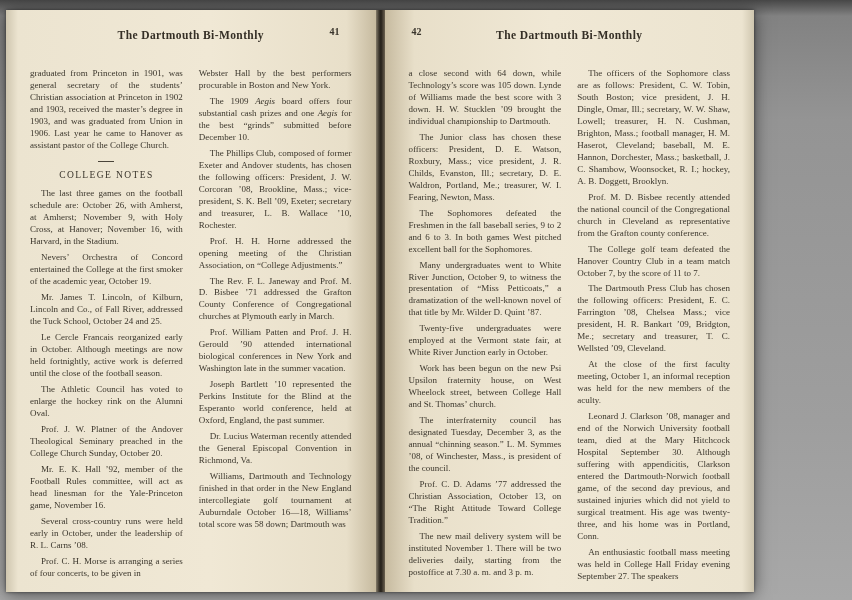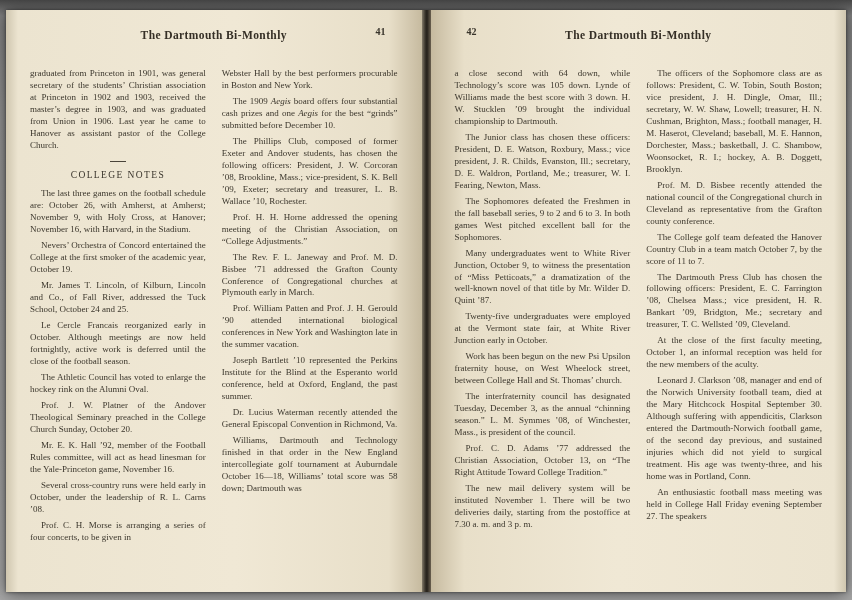--- a/index.html
+++ b/index.html
@@ -2,32 +2,32 @@
 <html lang="en"><head>
 <meta charset="utf-8">
 <style>
   html, body { margin: 0; padding: 0; background: #6e6e6e; }
   .scan {
     width: 852px; height: 600px; position: relative; overflow: hidden;
     background: linear-gradient(180deg, #474747 0px, #828282 16px, #949494 120px, #9e9e9e 420px, #a8a8a8 100%);
     font-family: "Liberation Serif", "DejaVu Serif", serif;
   }
   .spread {
-    position: absolute; left: 6px; top: 10px; width: 840px; height: 582px;
+    position: absolute; left: 6px; top: 10px; width: 748px; height: 582px;
     display: flex; box-shadow: 0 2px 16px rgba(0,0,0,.55), 0 0 3px rgba(0,0,0,.5);
   }
   .page { flex: 1; position: relative; color: #39342b; }
   .page-left  { background: linear-gradient(90deg,  #cfc6af 0px, #ece4d0 12px, #f0e8d5 55%, #e8dfc9 92%, #c6ba9f 100%); }
   .page-right { background: linear-gradient(270deg, #cfc6af 0px, #ece4d0 12px, #f0e8d5 55%, #e8dfc9 92%, #c6ba9f 100%); }
   .gutter { width: 9px; background: linear-gradient(90deg, #857c6a, #3a352c 35%, #241f19 55%, #6b6150); }
   .page-inner { padding: 15px 24px 16px; }
   .page-header { position: relative; text-align: center; margin-bottom: 9px; height: 15px; }
   .page-title { display: inline-block; margin: 0; font-size: 11.5px; font-weight: bold; letter-spacing: .4px; color: #352f26; }
   .pn { position: absolute; top: 1px; font-size: 10px; font-weight: bold; }
-  .pn-left { left: 12px; } .pn-right { right: 12px; }
+  .pn-left { left: 3px; } .pn-right { right: 12px; }
   .columns { display: flex; gap: 16px; margin-top: 28px; }
   .col { flex: 1; min-width: 0; font-size: 9px; line-height: 1.33; text-align: justify; color: #3b362c; }
   .para { margin: 0 0 4px; text-indent: 11px; }
   .para.cont { text-indent: 0; }
   .note-heading { margin: 5px 0 7px; text-align: center; font-size: 9.5px; letter-spacing: 1.4px; font-weight: normal; color: #39342b; }
   .divider { width: 16px; border-top: 1px solid #4a443a; margin: 9px auto 7px; }
 </style>
 </head>
 <body>
 

